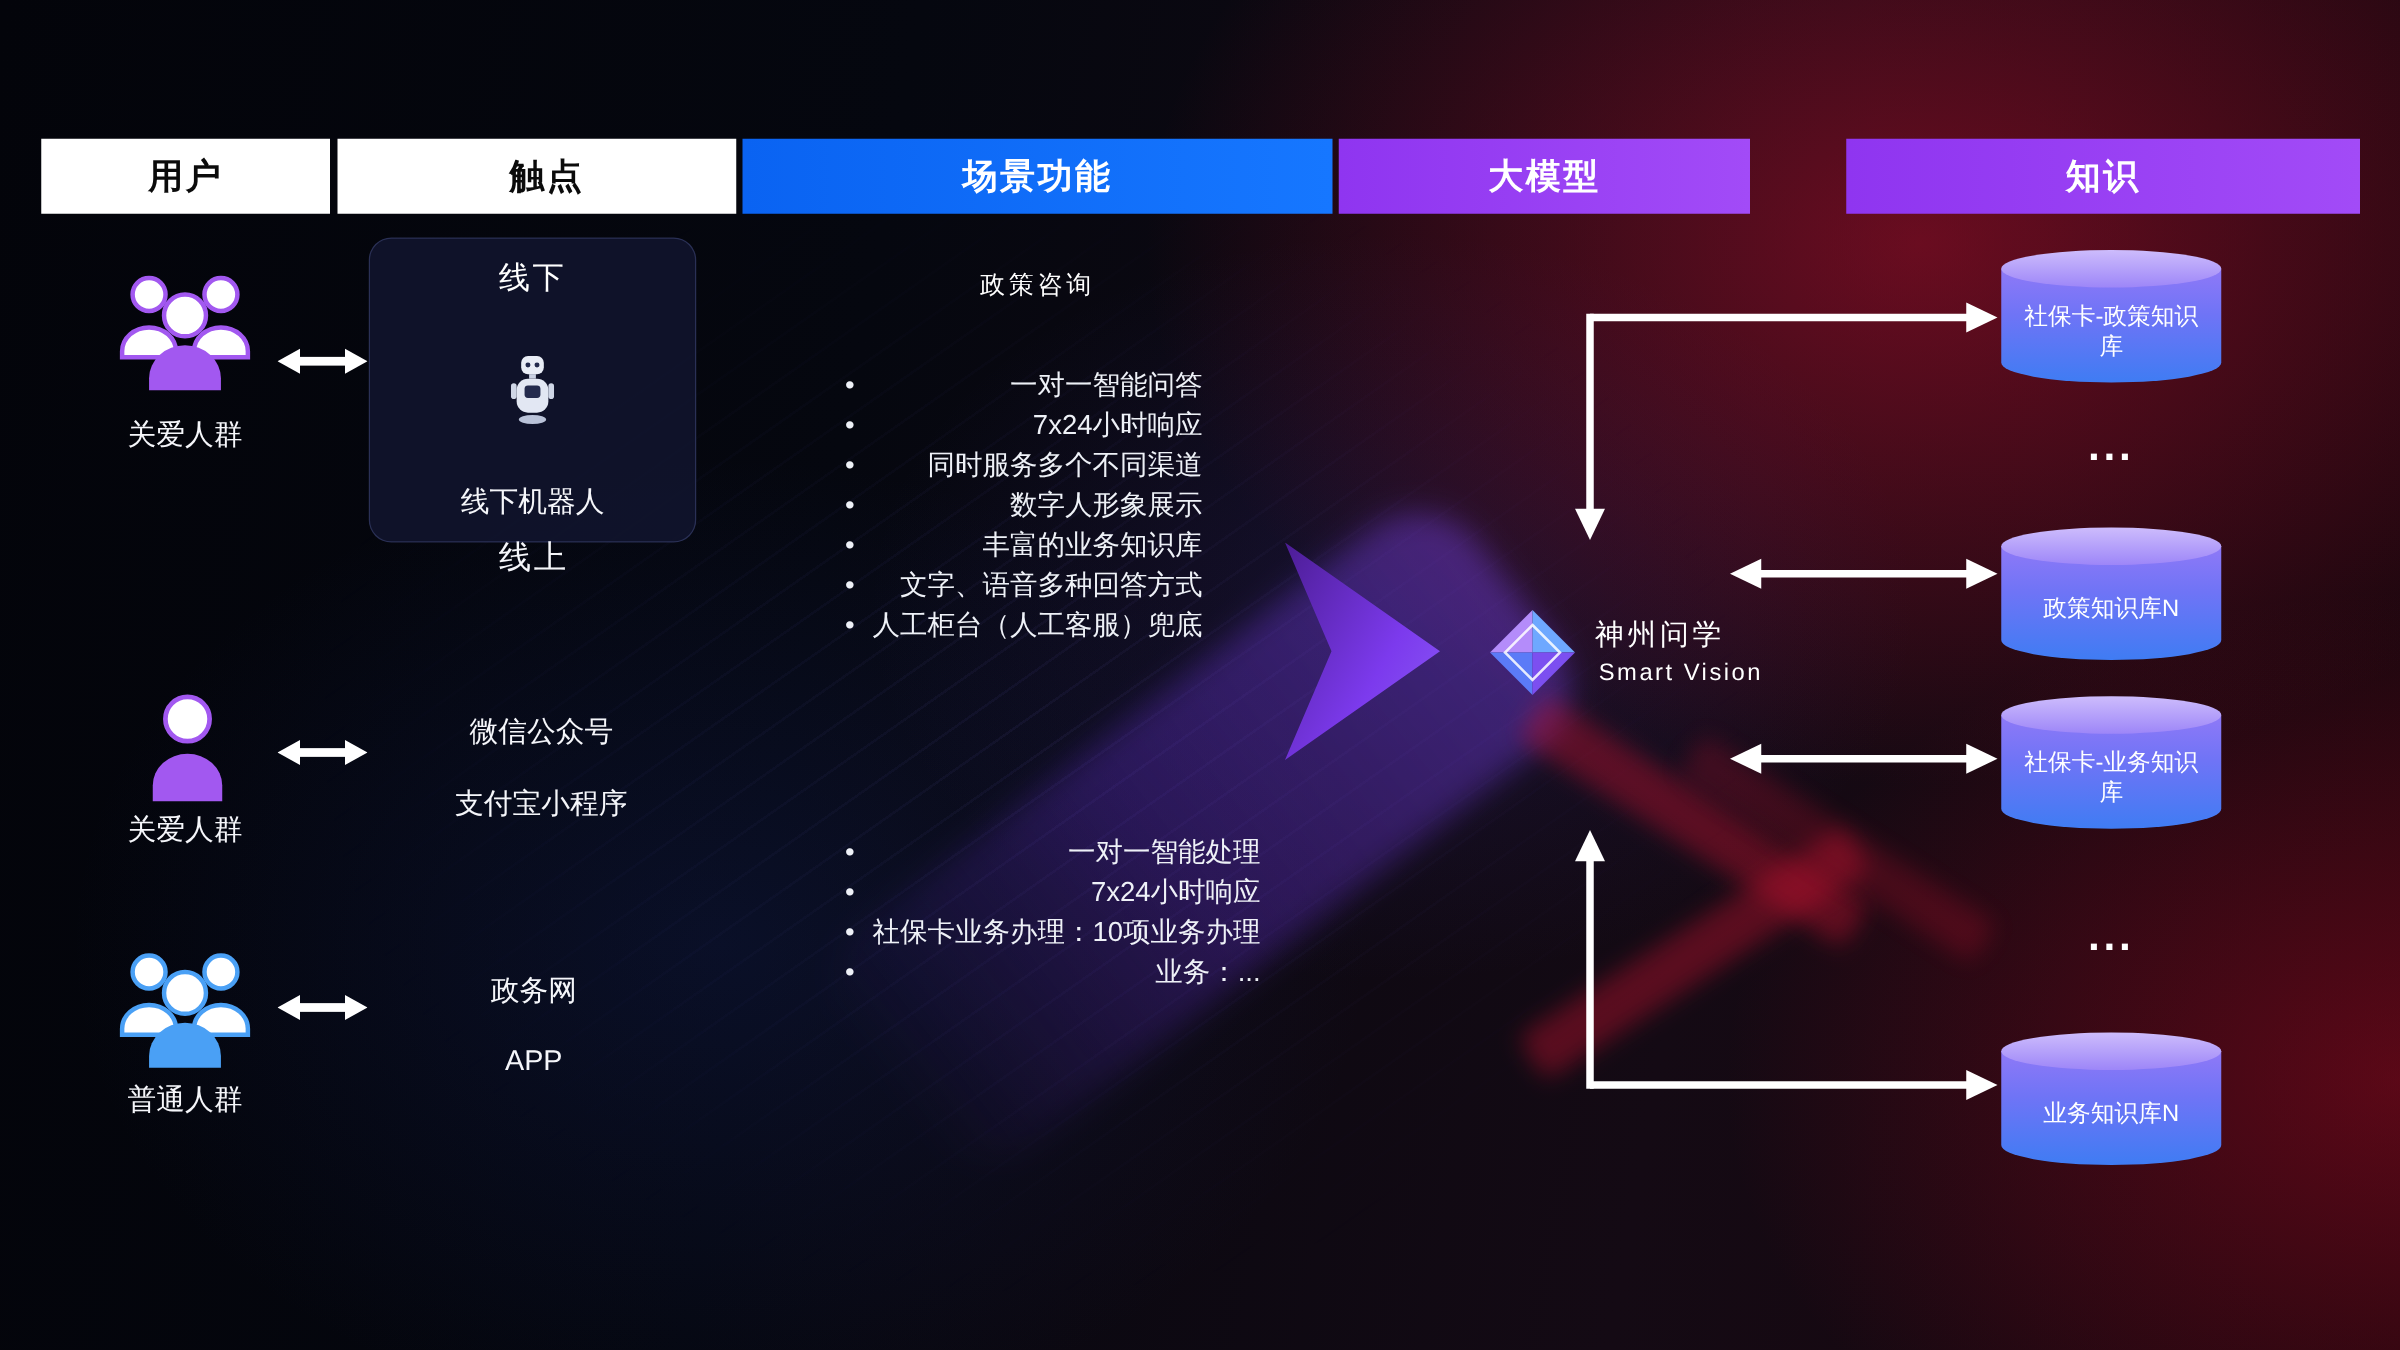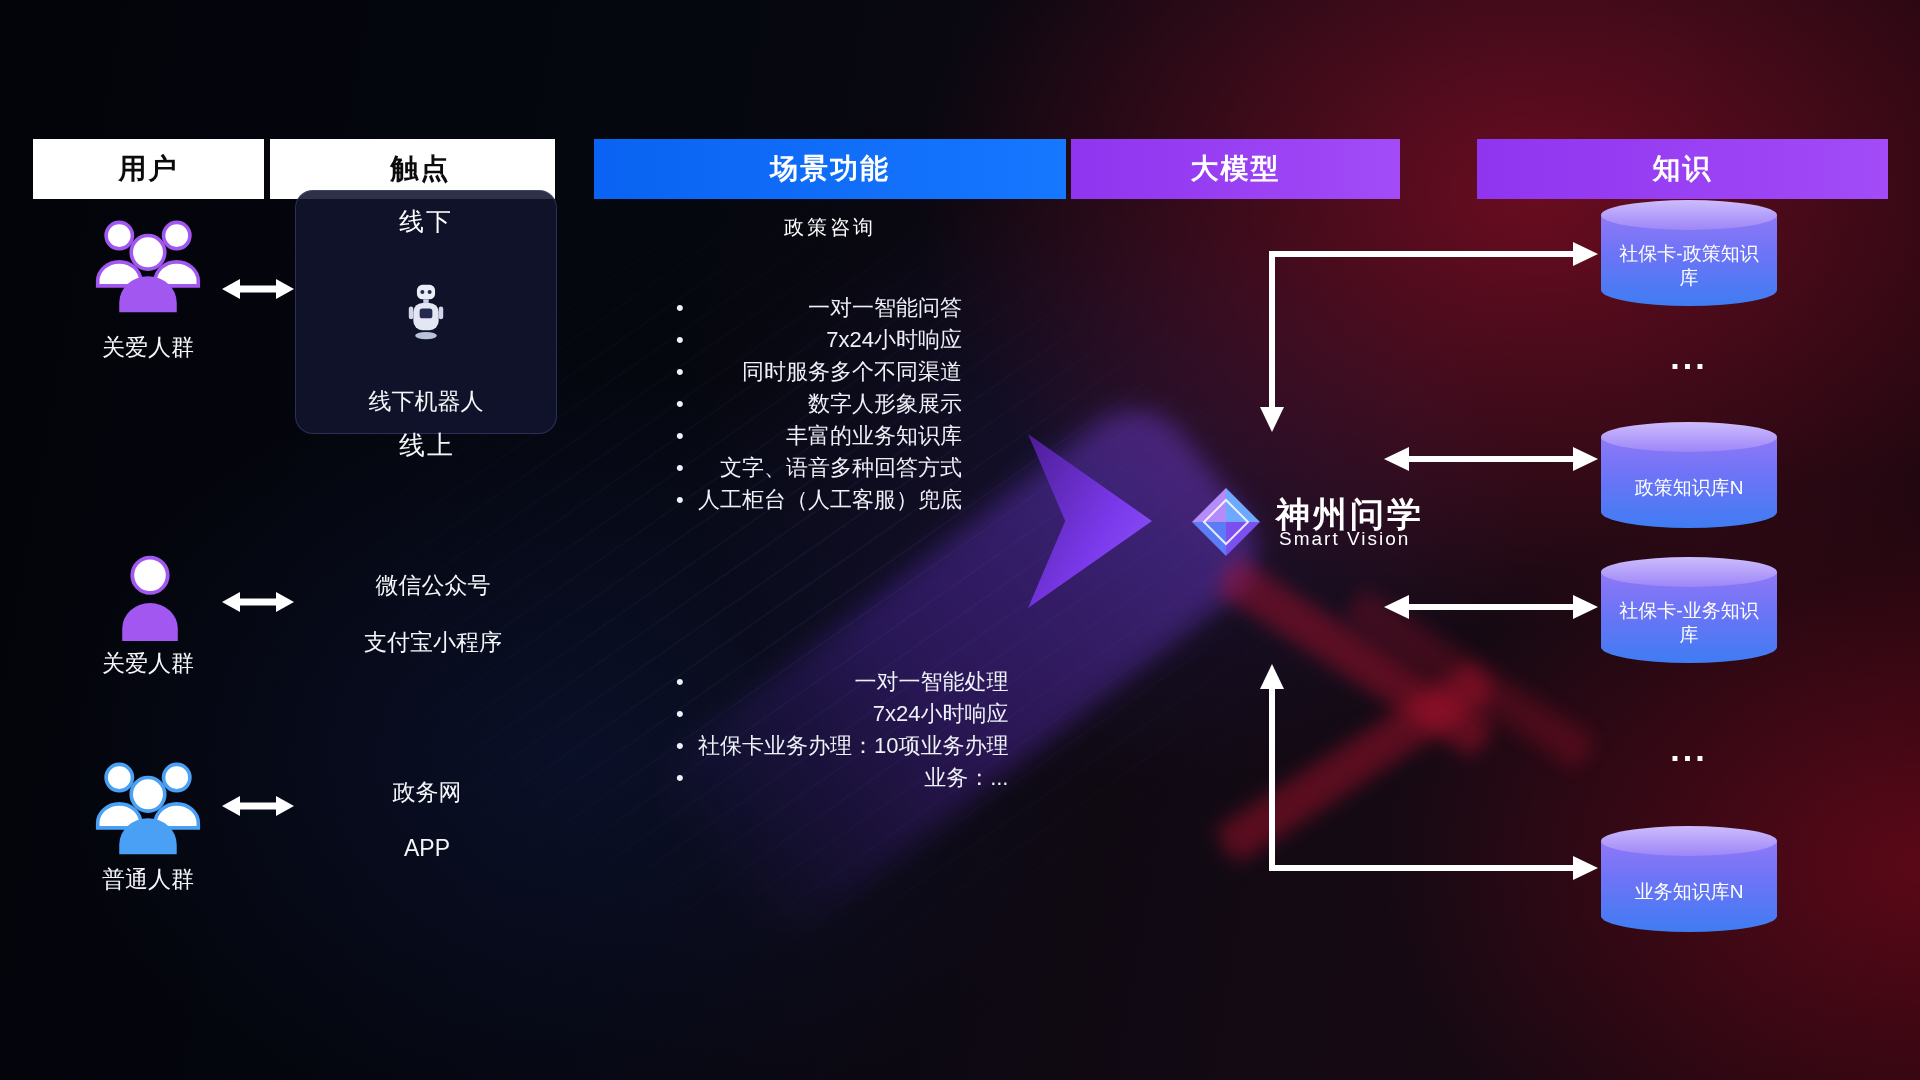--- a/index.html
+++ b/index.html
@@ -24,21 +24,21 @@
   }
   .beam{
     left:640px; top:560px; width:640px; height:220px; z-index:1; pointer-events:none;
     transform:rotate(-38deg); border-radius:60px; filter:blur(12px);
     background:linear-gradient(90deg, rgba(100,40,220,0) 0%, rgba(110,50,230,.28) 45%, rgba(130,70,250,.38) 100%);
   }
   .redbar{ z-index:1; pointer-events:none; border-radius:10px; filter:blur(9px);
     background:rgba(195,18,48,.40); }
   
   .hdr{ top:111px; height:60px; z-index:6; display:flex; align-items:center; justify-content:center;
-        font-size:28px; font-weight:bold; letter-spacing:2px;margin-top:28px; }
+        font-size:28px; font-weight:bold; letter-spacing:2px; }
   .hdr-white{ background:#ffffff; color:#0b0b0b; }
   .hdr-blue{ background:linear-gradient(90deg,#0a63f2,#1677ff); color:#fff; }
   .hdr-purple{ background:linear-gradient(90deg,#8f35f0,#a24bf7); color:#fff; }
   
   .lbl{ color:#f5f6fa; font-size:23px; text-align:center; z-index:6; }
   .sect-title{ color:#ffffff; font-size:20px; font-weight:500; text-align:center; letter-spacing:3px; z-index:6; }
   .bullets{ z-index:6; color:#eef1f7; font-size:22px; line-height:32px; }
   .bullet{ position:relative; padding-left:26px; white-space:nowrap;text-align:right; }
   .bullet::before{ content:"•"; position:absolute; left:4px; }
   
@@ -49,21 +49,21 @@
     padding:14px 0 16px 0;
   }
   .offline-title{ color:#fff; font-size:25px; letter-spacing:2px; }
   
   .big-arrow{
     left:1028px; top:434px; width:124px; height:174px; z-index:5;
     background:linear-gradient(120deg,#4c1d95,#7c3aed 60%,#8b5cf6);
     clip-path:polygon(0% 0%, 100% 50%, 0% 100%, 30% 50%);
   }
   
-  .model-name{ color:#fff; font-size:34px; font-weight:bold; letter-spacing:3px; z-index:6; }
+  .model-name{ color:#fff; font-size:23px; font-weight:normal; letter-spacing:3px; z-index:6; }
   .model-sub{ color:#fff; font-size:19px; letter-spacing:2px; z-index:6; }
   
   .cylinder{ width:210px; height:106px; z-index:6; }
   .cyl-top{ position:absolute; left:0; top:0; width:176px; height:30px; border-radius:50%;
     background:linear-gradient(180deg,#cdbcfc,#9d86f8); z-index:2; }
   .cyl-body{ position:absolute; left:0; top:15px; width:176px; height:91px;
     border-radius:0 0 88px 88px / 0 0 16px 16px;
     background:linear-gradient(180deg,#8f79f7 0%,#6f74f6 40%,#3f7cf3 100%);
     display:flex; align-items:center; justify-content:center; text-align:center;
     color:#fff; font-size:19px; line-height:24px; padding:14px 10px 4px 10px; z-index:1; }
@@ -79,21 +79,21 @@
 
   <div class="abs streaks"></div>
   <div class="abs beam"></div>
   <div class="abs redbar" style="left:1200px;top:636px;width:310px;height:42px;transform:rotate(33deg);"></div>
   <div class="abs redbar" style="left:1200px;top:742px;width:310px;height:42px;transform:rotate(-33deg);"></div>
   <div class="abs redbar" style="left:1330px;top:660px;width:280px;height:38px;transform:rotate(33deg);opacity:.6;"></div>
 
   <div class="abs hdr hdr-white" style="left:33px;width:231px;">
       <span>用户</span>
     </div>
-  <div class="abs hdr hdr-white" style="left:270px;width:285px;padding-left:16px;">
+  <div class="abs hdr hdr-white" style="left:270px;width:319px;padding-left:16px;">
       <span>触点</span>
     </div>
   <div class="abs hdr hdr-blue" style="left:594px;width:472px;">
       <span>场景功能</span>
     </div>
   <div class="abs hdr hdr-purple" style="left:1071px;width:329px;">
       <span>大模型</span>
     </div>
   <div class="abs hdr hdr-purple" style="left:1477px;width:411px;">
       <span>知识</span>

